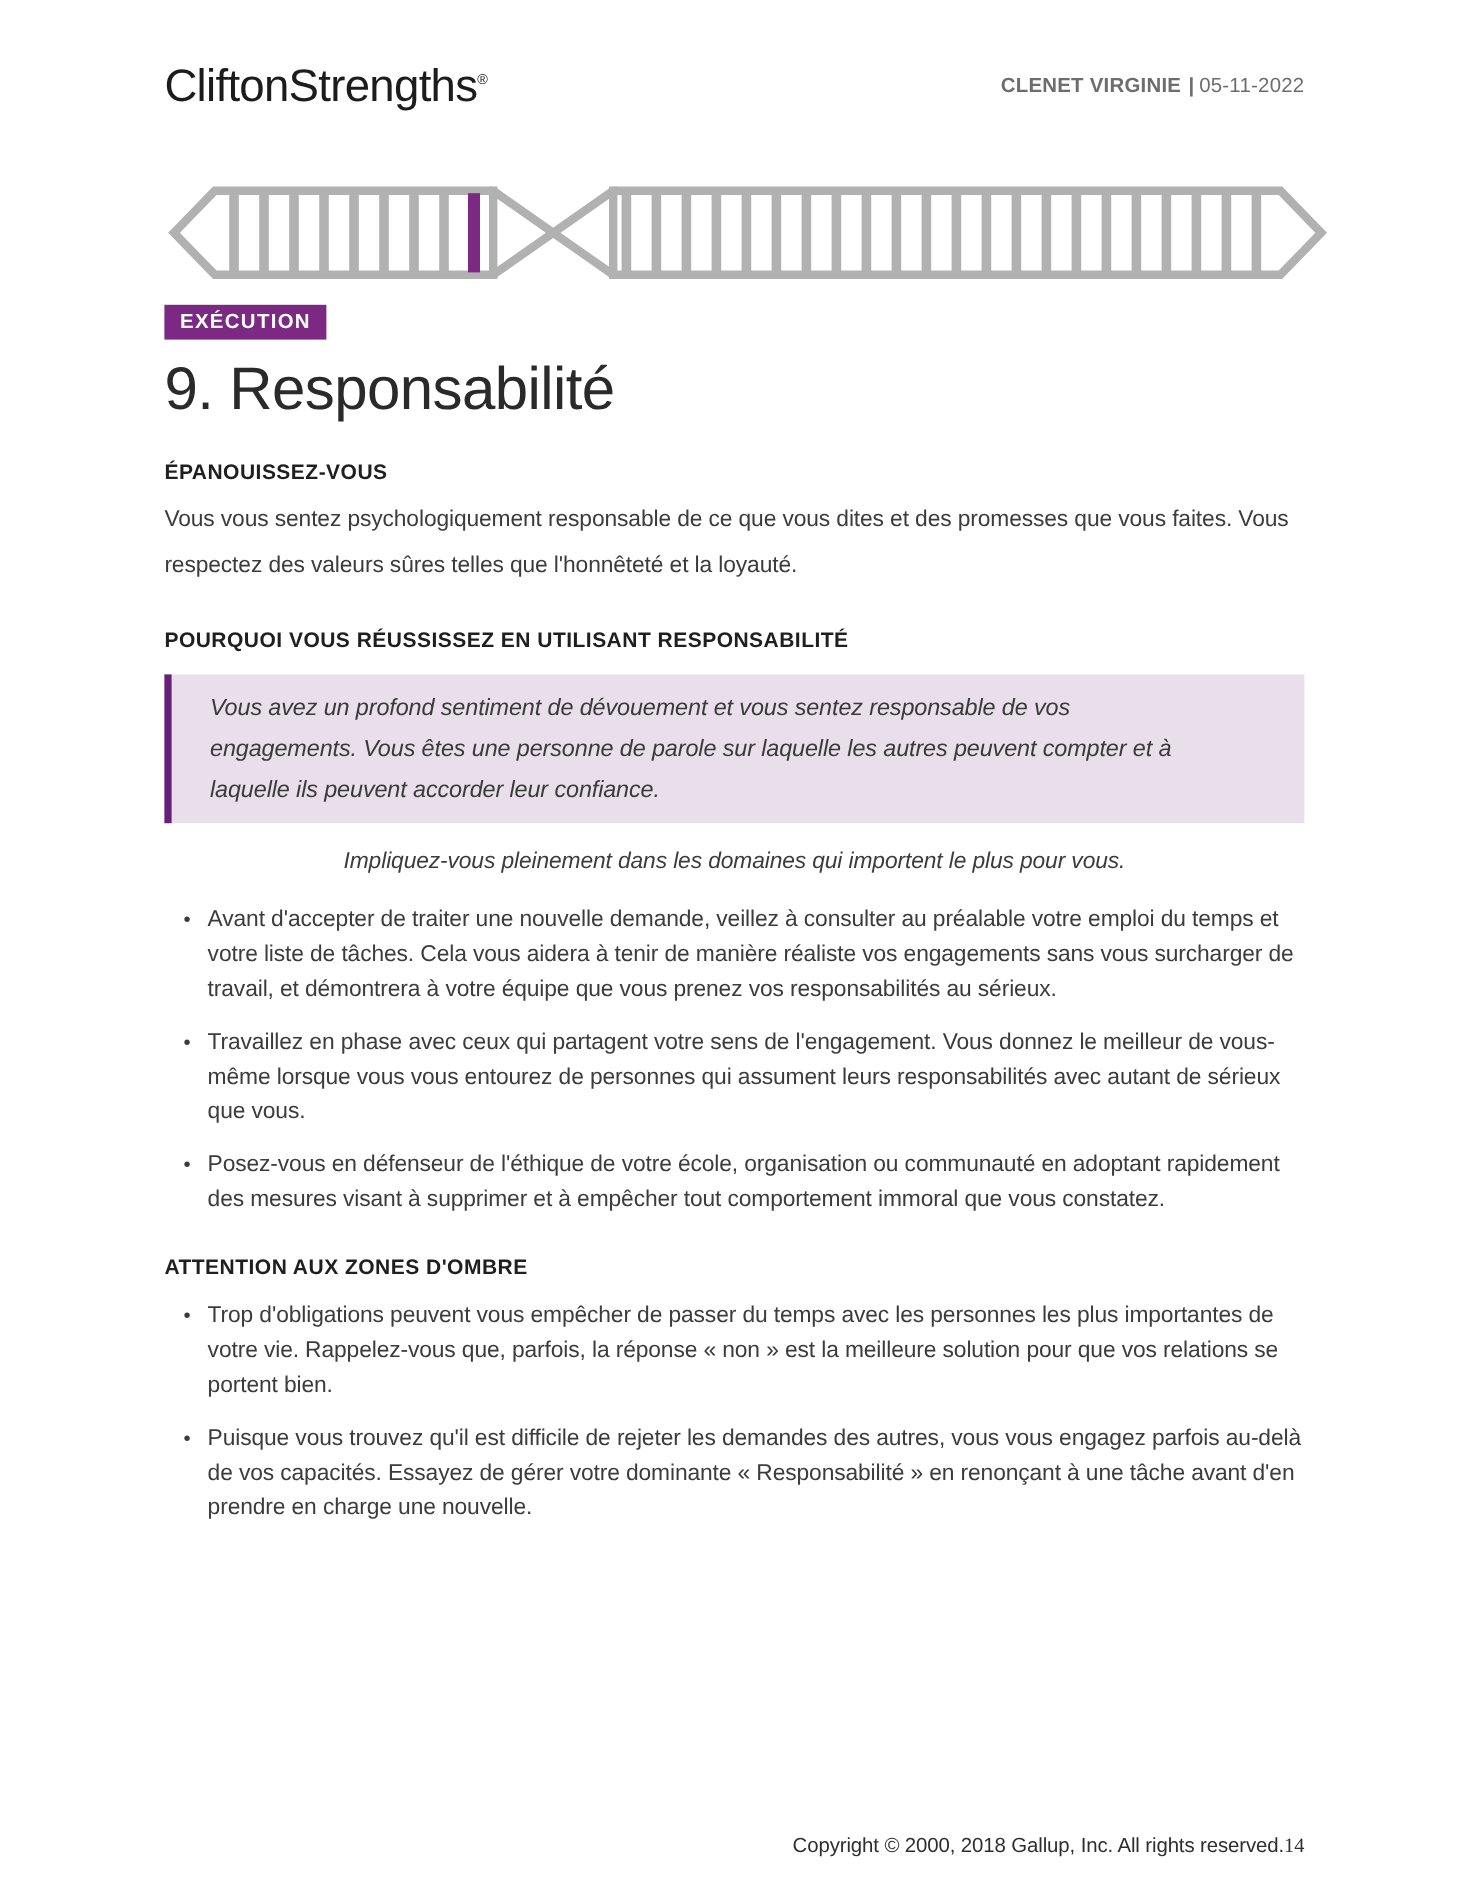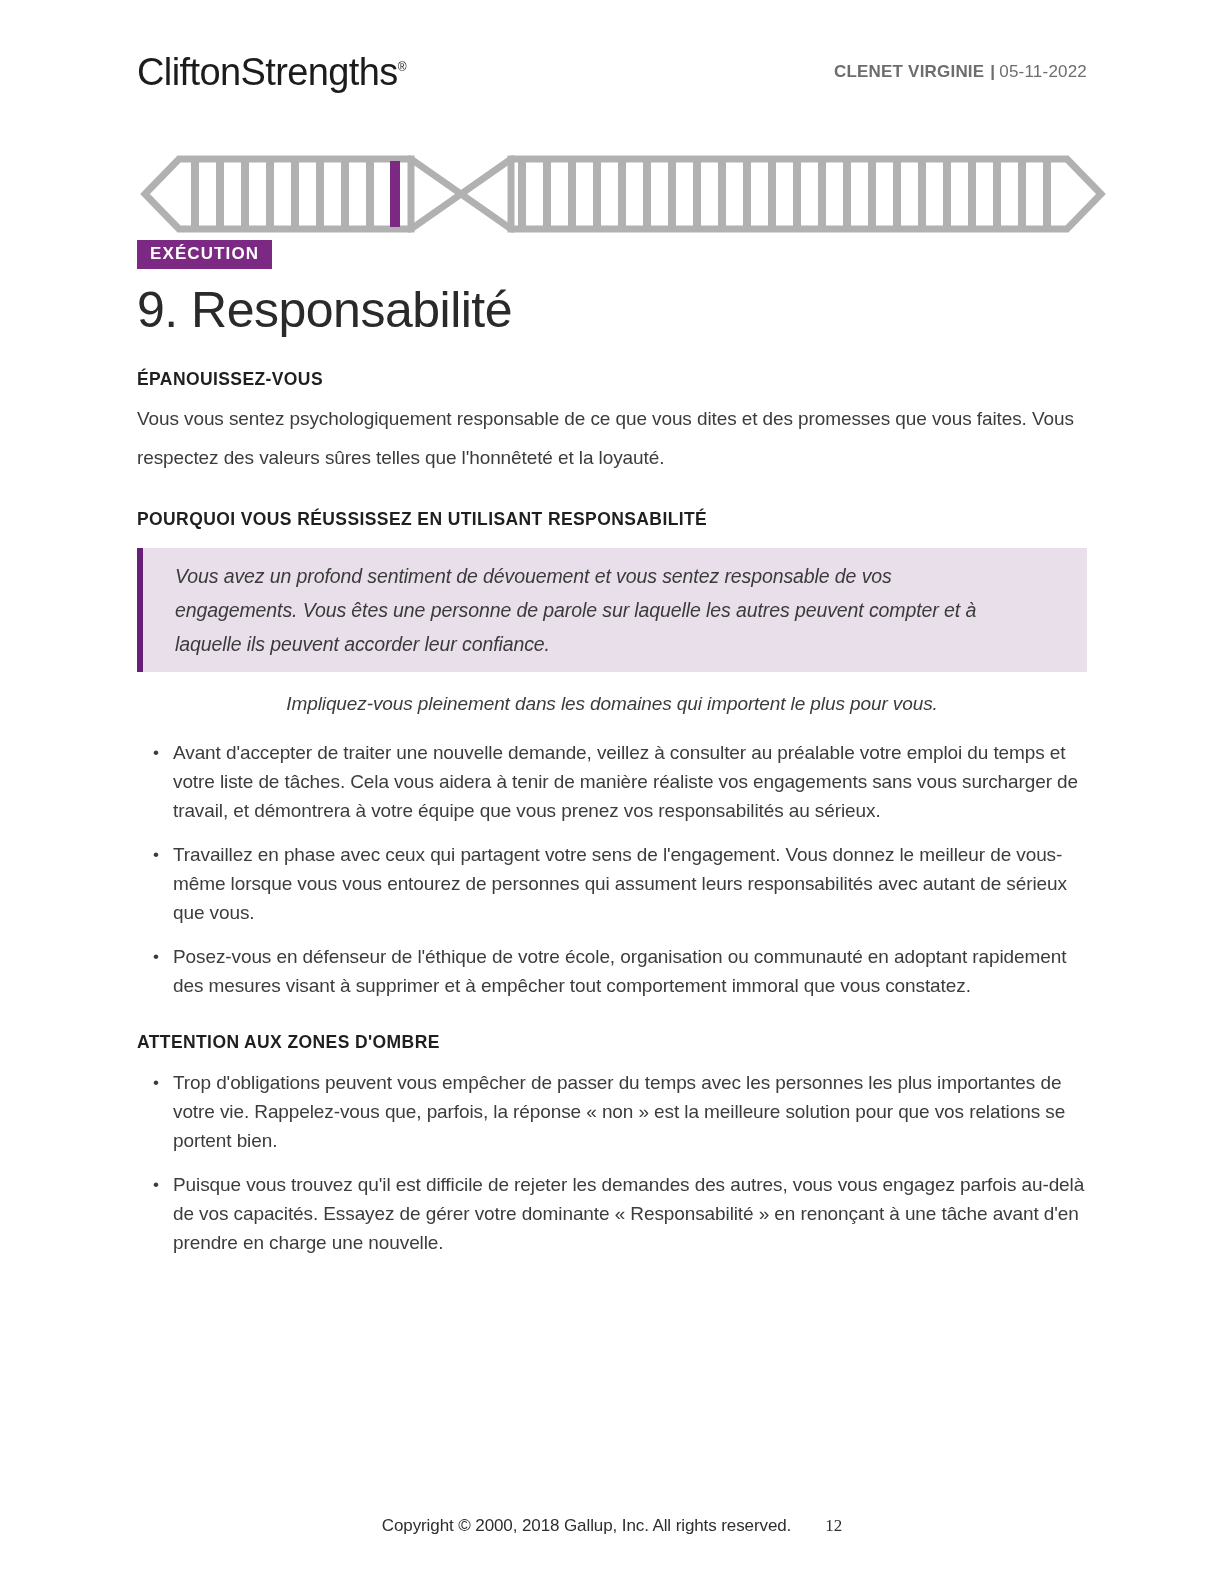--- a/index.html
+++ b/index.html
@@ -48,21 +48,21 @@
   .hdr-right .person { font-weight: 700; }
   .hdr-right .sep    { font-weight: 700; margin: 0 4px 0 6px; }
   .hdr-right .date   { font-weight: 400; }
 
   
   .dna-wrap { margin-top: 60px; margin-left: 2px; height: 86px; }
 
   
   .badge {
     display: inline-block;
-    margin-top: 3px;
+    margin-top: 17px;
     background: #7b2982;
     color: #ffffff;
     font-size: 17px;
     font-weight: 700;
     letter-spacing: 1.1px;
     padding: 5px 13px 5px 13px;
     line-height: 1.1;
   }
 
   
@@ -137,25 +137,24 @@
     top: 0;
     font-size: 17px;
     color: #3c3c3c;
   }
 
   
   .ftr {
     position: absolute;
     left: 117px;
     right: 117px;
-    bottom: 48px;
+    bottom: 36px;
     display: flex;
-    justify-content: center;
+    justify-content: flex-end;
     align-items: baseline;
-    gap: 34px;
   }
   .ftr .copy {
     font-size: 17px;
     color: #2e2e2e;
     letter-spacing: -0.1px;
   }
   .ftr .pgnum {
     font-family: "Liberation Serif", serif;
     font-size: 17px;
     color: #2e2e2e;
@@ -242,16 +241,16 @@
   </ul>
 
   <h2 class="sec-h">ATTENTION AUX ZONES D'OMBRE</h2>
   <ul class="bullets">
     <li>Trop d'obligations peuvent vous empêcher de passer du temps avec les personnes les plus importantes de votre vie. Rappelez-vous que, parfois, la réponse « non » est la meilleure solution pour que vos relations se portent bien.</li>
     <li>Puisque vous trouvez qu'il est difficile de rejeter les demandes des autres, vous vous engagez parfois au-delà de vos capacités. Essayez de gérer votre dominante « Responsabilité » en renonçant à une tâche avant d'en prendre en charge une nouvelle.</li>
   </ul>
 
   <div class="ftr">
     <span class="copy">Copyright © 2000, 2018 Gallup, Inc. All rights reserved.</span>
-    <span class="pgnum">12</span>
+    <span class="pgnum">14</span>
   </div>
 
 </div>
 
 </body></html>

